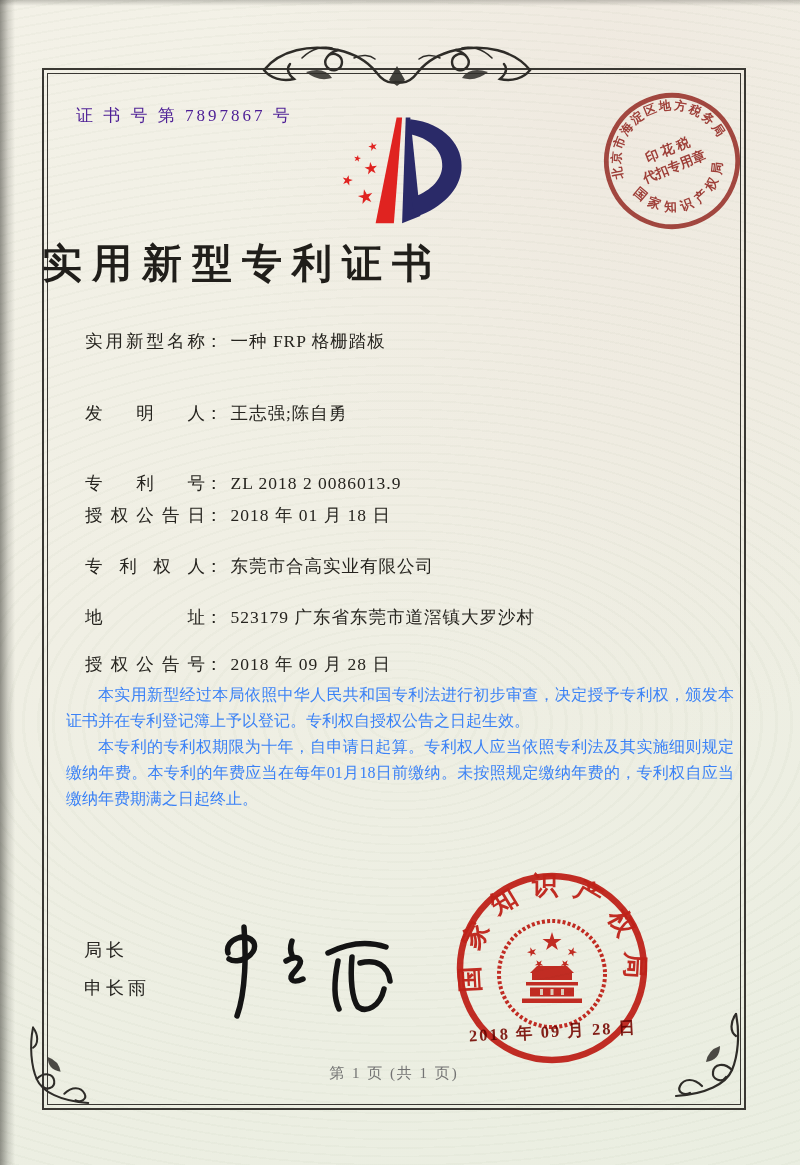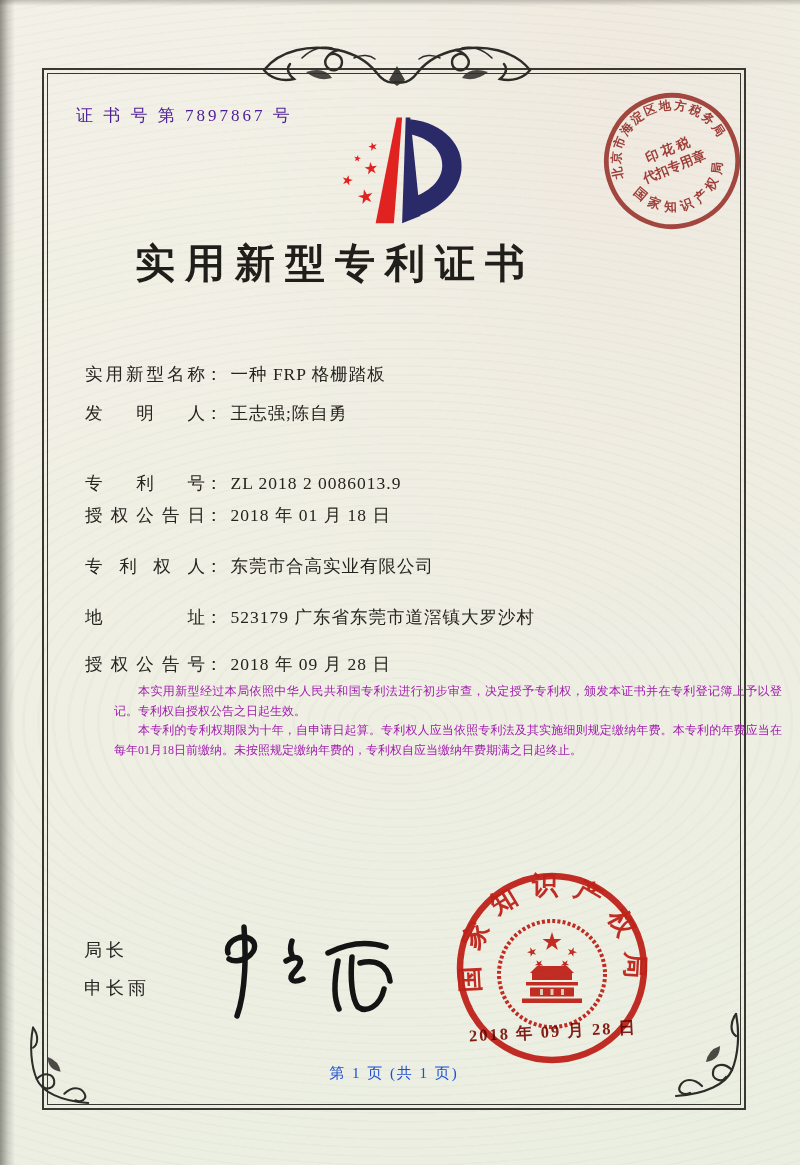--- a/index.html
+++ b/index.html
@@ -18,40 +18,40 @@
   .edge-left{ left:0; top:0; bottom:0; width:15px;
     background:linear-gradient(to right, rgba(48,48,42,.5), rgba(48,48,42,.16) 55%, transparent); }
   .edge-top{ left:0; top:0; right:0; height:6px;
     background:linear-gradient(to bottom, rgba(48,48,42,.25), transparent); }
   
   .frame{ left:42px; top:68px; width:704px; height:1042px; border:2px solid #3a3833; }
   .frame-inner{ position:absolute; left:3px; top:3px; right:3px; bottom:3px; border:1px solid #3a3833; }
 
   .certno{ left:76px; top:104px; font-size:17px; letter-spacing:3px; color:#4c1d95; }
 
-  .title{ left:42px; top:236px; width:586px; text-align:center;
+  .title{ left:42px; top:236px; width:586px; text-align:left;
     font-size:40px; font-weight:700; letter-spacing:10px; color:#201e1a; }
 
   .fieldrow{ left:85px; width:660px; height:26px; font-size:17.5px; }
   .flabel{ display:inline-block; width:103px; text-align:justify; text-align-last:justify;
     vertical-align:bottom; letter-spacing:0; }
   .fcolon{ display:inline-block; }
   .fvalue{ margin-left:8px; letter-spacing:1px; }
   .grantno{ position:absolute; left:368px; top:0; }
   .flabel2{ display:inline-block; width:108px; text-align:justify; text-align-last:justify; }
 
-  .bodytext{ left:66px; top:682px; width:668px; font-size:12px; line-height:1.63;
-    text-align:justify; color:#a21caf;margin-left:48px; }
+  .bodytext{ left:66px; top:682px; width:668px; font-size:16px; line-height:1.63;
+    text-align:justify; color:#3b82f6; }
   .bodytext p{ text-indent:2em; }
 
   .signer{ left:84px; font-size:18px; font-family:"Liberation Sans","DejaVu Sans",sans-serif;
     color:#262420; letter-spacing:4px; }
 
   .footer{ left:42px; top:1064px; width:704px; text-align:center; font-size:15px;
-    letter-spacing:2px; color:#1d4ed8; }
+    letter-spacing:2px; color:#737373; }
 
   .seal-wrap{ mix-blend-mode:multiply; }
   .seal-date{ left:467px; top:1021px; width:172px; text-align:center;
     font-size:16.5px; font-weight:700; letter-spacing:2px; color:#8e211b;
     transform:rotate(-3deg); mix-blend-mode:multiply; }
 
   svg text{ font-family:"Liberation Serif","DejaVu Serif",serif; }
 </style>
 </head>
 <body>
@@ -126,21 +126,21 @@
     <text font-size="12" font-weight="700" fill="#a2342f" letter-spacing="5" opacity="0.92">
       <textPath href="#stampBotArc" startOffset="50%" text-anchor="middle">国家知识产权局</textPath>
     </text>
     <text x="70" y="63" text-anchor="middle" font-size="12.5" font-weight="700" fill="#a2342f" opacity="0.92">印 花 税</text>
     <text x="70" y="80" text-anchor="middle" font-size="12.5" font-weight="700" fill="#a2342f" opacity="0.92">代扣专用章</text>
   </svg>
 </div>
 
 <div class="abs title">实用新型专利证书</div>
 
-<div class="abs fieldrow" style="top:362px">
+<div class="abs fieldrow" style="top:329px">
   <span class="flabel" style="width:120px">实用新型名称</span><span class="fcolon">：</span><span class="fvalue">一种 FRP 格栅踏板</span>
 </div>
 <div class="abs fieldrow" style="top:401px">
   <span class="flabel" style="width:120px">发明人</span><span class="fcolon">：</span><span class="fvalue">王志强;陈自勇</span>
 </div>
 <div class="abs fieldrow" style="top:471px">
   <span class="flabel" style="width:120px">专利号</span><span class="fcolon">：</span><span class="fvalue">ZL 2018 2 0086013.9</span>
 </div>
 <div class="abs fieldrow" style="top:503px">
   <span class="flabel" style="width:120px">授权公告日</span><span class="fcolon">：</span><span class="fvalue">2018 年 01 月 18 日</span>

